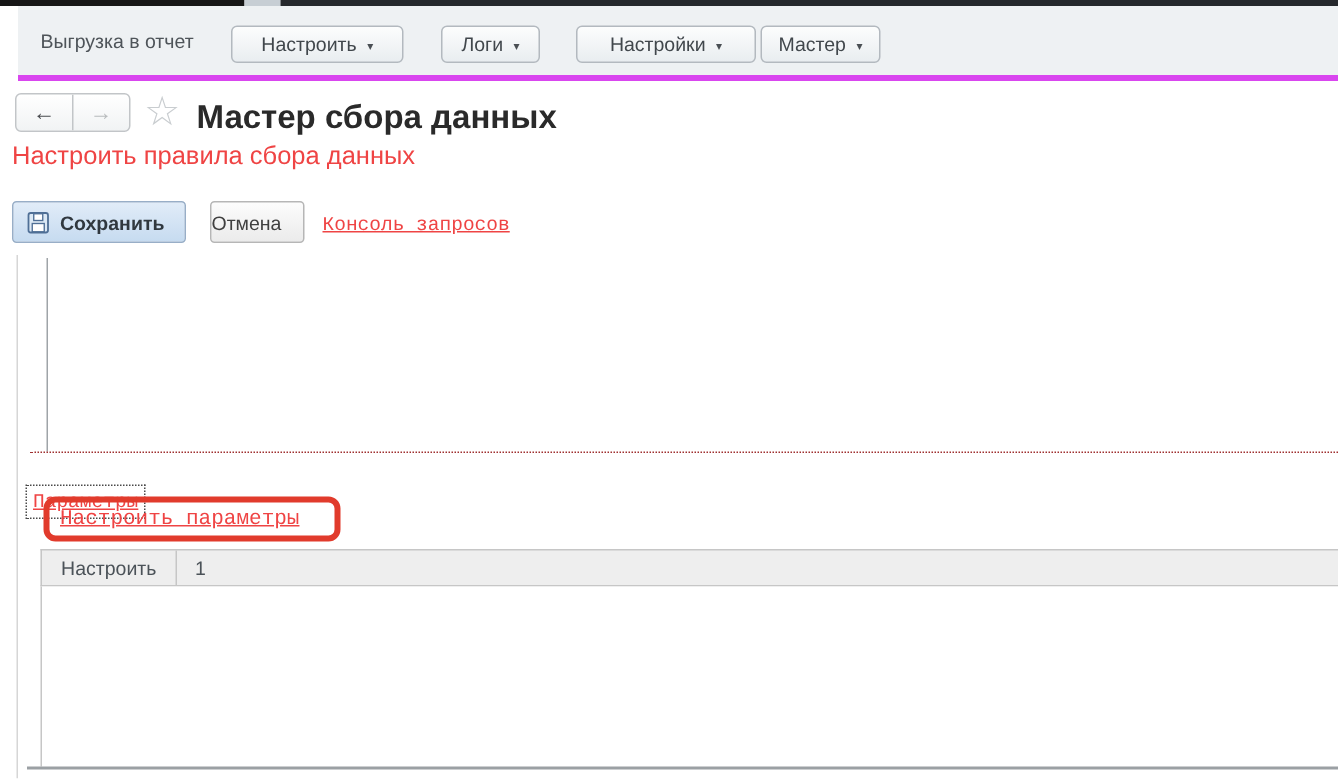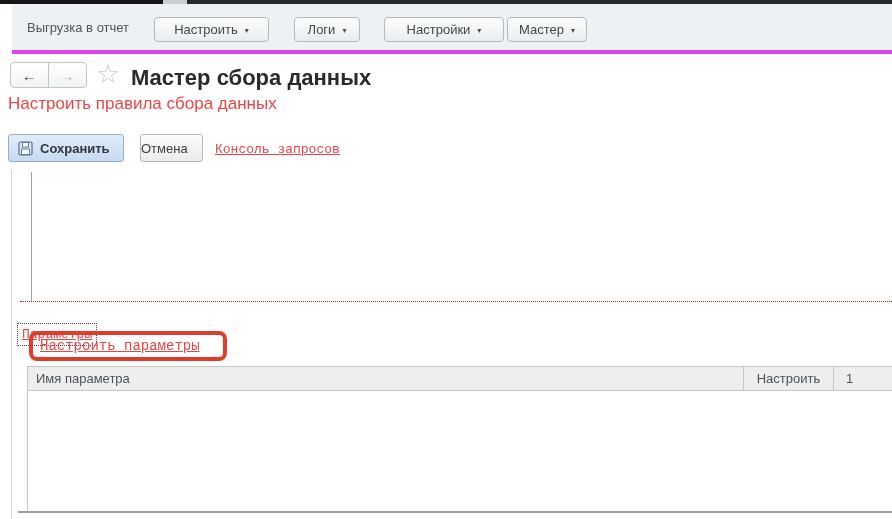--- a/index.html
+++ b/index.html
@@ -196,19 +196,18 @@
 <div class="red-dotted-line"></div>
 
 <div class="params-link-box">
   <a class="link">Параметры</a>
 </div>
 <div class="red-highlight"></div>
 <a class="link configure-link">Настроить параметры</a>
 
 <div class="params-table">
   <div class="table-header">
-    <div class="th th-name">Имя параметра</div>
     <div class="th th-expr">Настроить</div>
     <div class="th th-one">1</div>
   </div>
   <div class="table-body"></div>
 </div>
 <div class="table-bottom-line"></div>
 
 </body></html>

